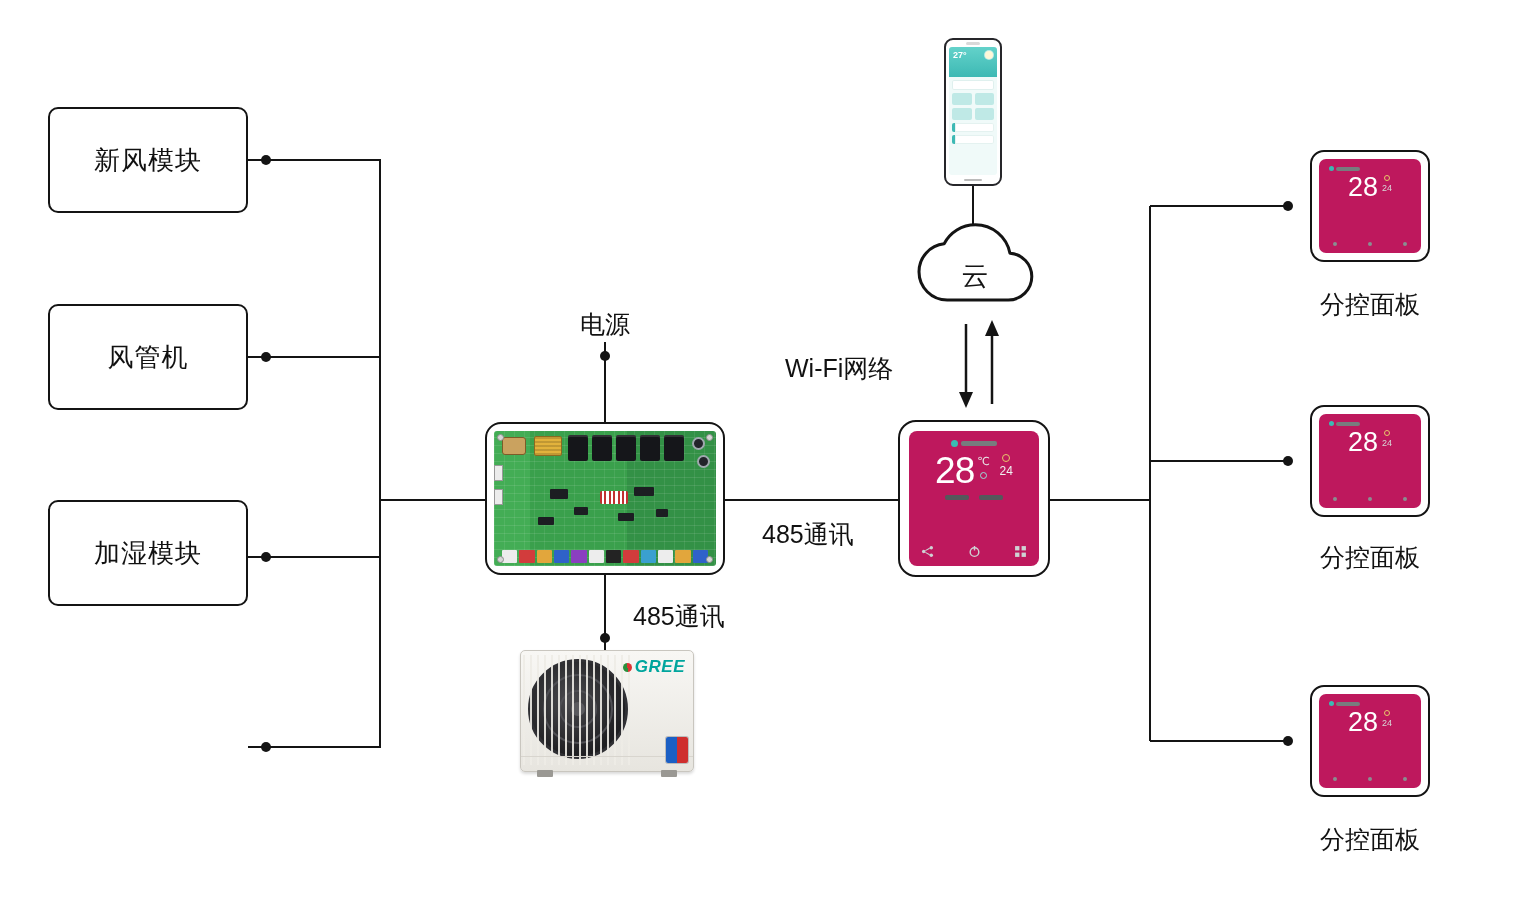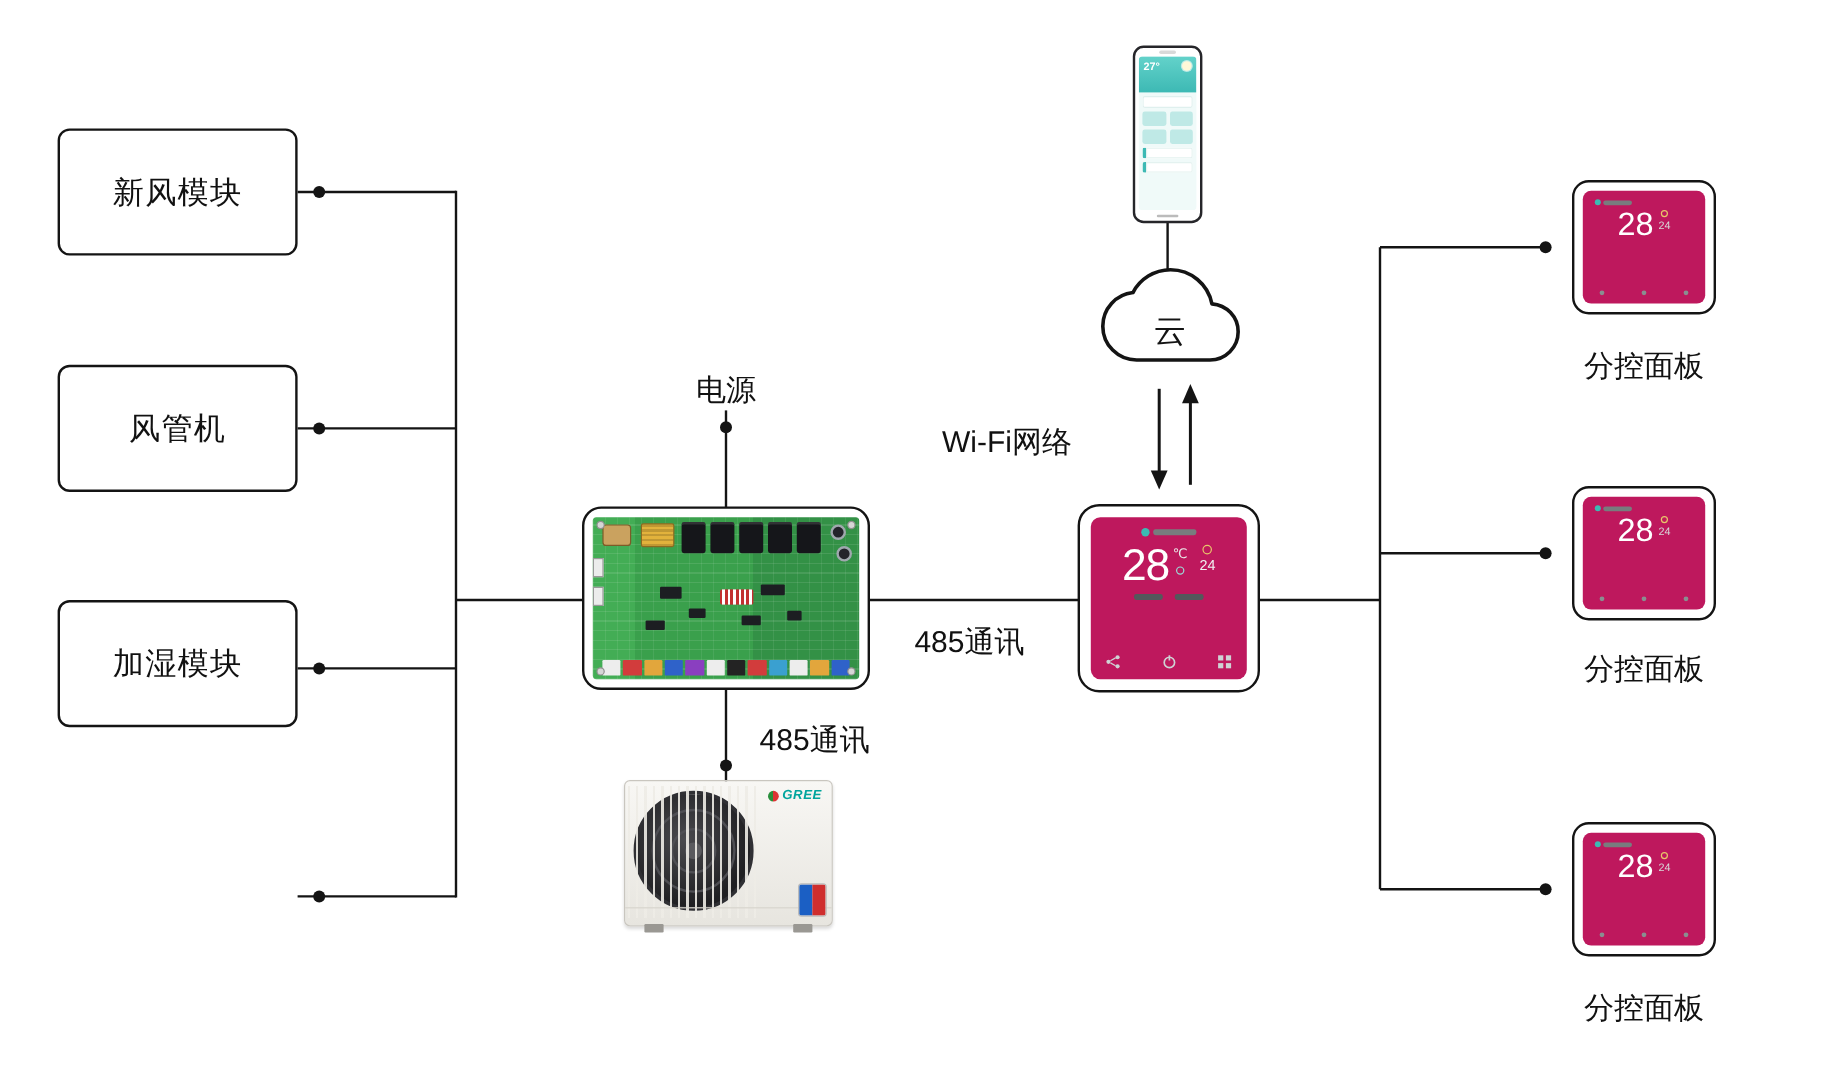--- a/index.html
+++ b/index.html
@@ -62,21 +62,21 @@
     box-shadow:0 2px 3px rgba(0,0,0,.15);}
   .ou-fan{position:absolute;left:7px;top:8px;width:100px;height:100px;border-radius:50%;
     background:radial-gradient(circle at 42% 40%,#4a4a4e 0%,#1f1f22 70%);border:3px solid #303034;box-sizing:border-box;}
   .ou-ring{position:absolute;border:2px solid #4f4f54;border-radius:50%;}
   .ou-ring.r1{inset:12px;} .ou-ring.r2{inset:28px;}
   .ou-hub{position:absolute;left:50%;top:50%;width:14px;height:14px;margin:-7px 0 0 -7px;background:#5a5a5e;border-radius:50%;}
   .ou-slats{position:absolute;left:2px;top:4px;width:112px;height:110px;
     background:repeating-linear-gradient(90deg,rgba(238,236,230,.9) 0 2px,rgba(238,236,230,0) 2px 7px);}
   .ou-brand{position:absolute;top:6px;right:8px;display:flex;align-items:center;gap:3px;}
   .ou-logo-dot{width:9px;height:9px;border-radius:50%;background:conic-gradient(#d33 0 50%,#2a8f3c 50% 100%);}
-  .ou-brand-text{font-size:11px;font-weight:bold;font-style:italic;color:#00a59d;letter-spacing:.5px;}
+  .ou-brand-text{font-size:17px;font-weight:bold;font-style:italic;color:#00a59d;letter-spacing:.5px;}
   .ou-seam{position:absolute;left:0;right:0;bottom:14px;height:1px;background:#d8d5ce;}
   .ou-badge{position:absolute;right:5px;bottom:8px;width:22px;height:26px;display:flex;border-radius:2px;overflow:hidden;box-shadow:0 0 0 1px #bbb;}
   .ou-badge .b{flex:1;background:#1b5fc4;} .ou-badge .r{flex:1;background:#cf2e2e;}
   .ou-foot{position:absolute;bottom:-6px;width:16px;height:7px;background:#9a9893;border-radius:1px;}
   .ou-foot.f1{left:16px;} .ou-foot.f2{right:16px;}
 
   
   .stat-outline{position:absolute;border:2px solid #141414;background:#fff;z-index:2;box-sizing:border-box;}
   .stat-outline.main{left:898px;top:420px;width:152px;height:157px;border-radius:18px;}
   .stat-outline.small{width:120px;height:112px;border-radius:14px;}

